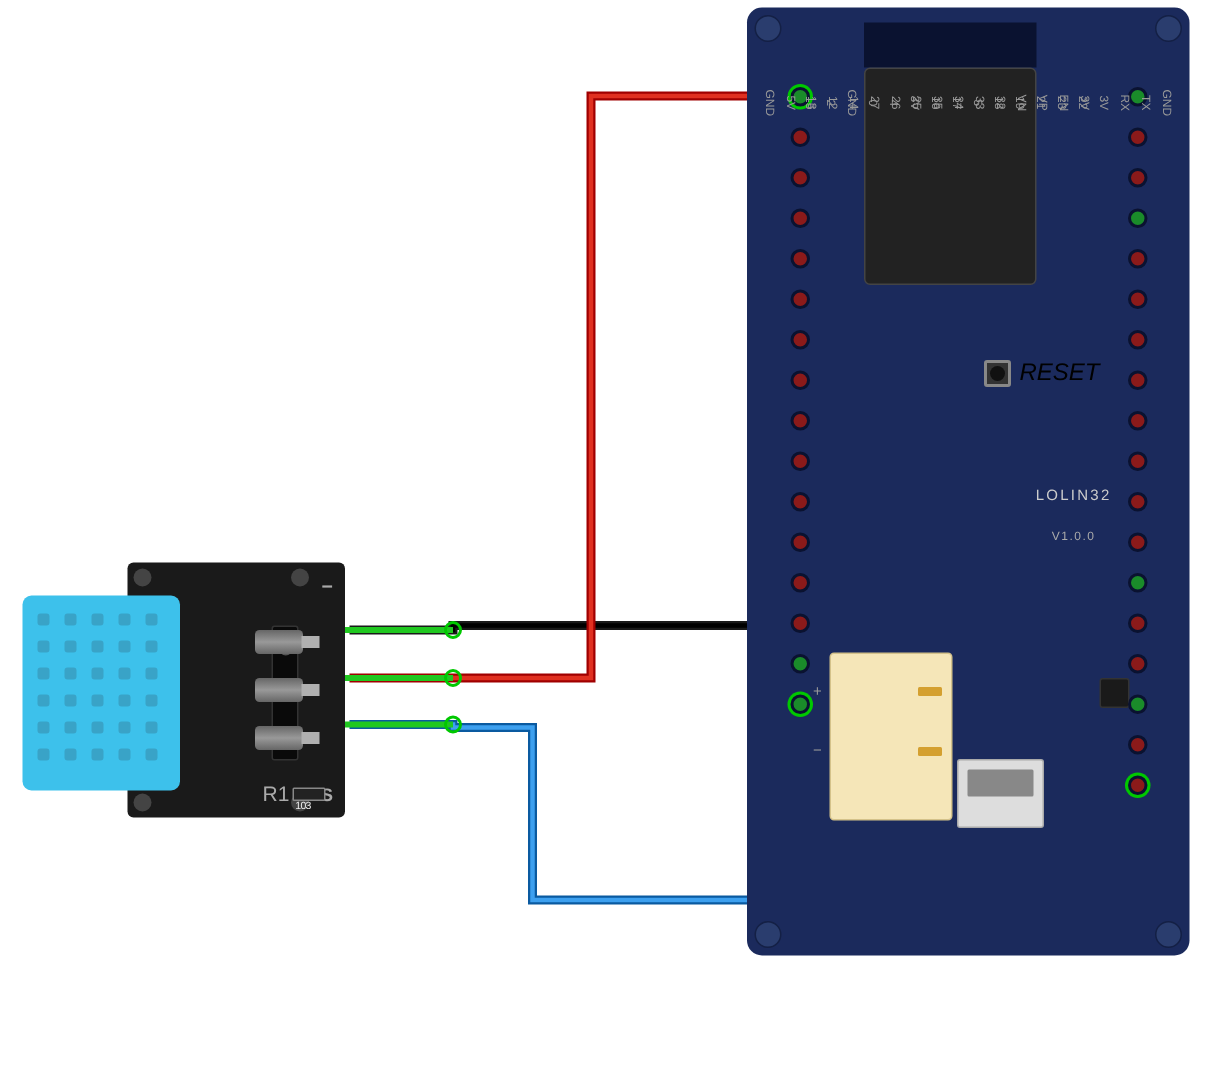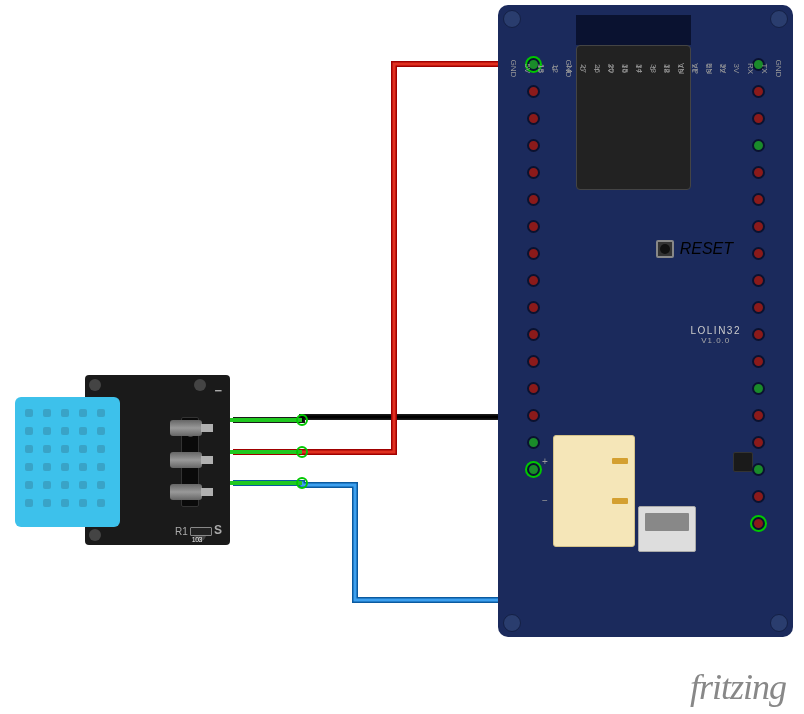--- a/index.html
+++ b/index.html
@@ -13,21 +13,21 @@
   .dht-grid { position: absolute; left: 10px; top: 12px; right: 10px; bottom: 12px; }
   .dht-dot { width: 8px; height: 8px; background: #39a3c7; border-radius: 2px; position: absolute; }
   .dht-screw { position: absolute; width: 12px; height: 12px; border-radius: 50%; background: #444; }
   .dht-pins { position: absolute; left: 120px; top: 40px; width: 45px; height: 100px; }
   .dht-pin-row { display: flex; align-items: center; height: 26px; margin-bottom: 6px; }
   .dht-pin-body { width: 32px; height: 16px; background: linear-gradient(#666, #999, #666); border-radius: 3px; }
   .dht-pin-tip { width: 12px; height: 8px; background: #b0b0b0; margin-left: -1px; }
   .dht-label-minus { position: absolute; right: 8px; top: 8px; color: #aaa; font-size: 13px; font-weight: bold; }
   .dht-label-s { position: absolute; right: 8px; bottom: 8px; color: #aaa; font-size: 12px; font-weight: bold; }
   .dht-resistor { position: absolute; left: 90px; bottom: 8px; display: flex; align-items: center; }
-  .dht-r-label { color: #aaa; font-size: 10px; margin-right: 2px; }
+  .dht-r-label { color: #aaa; font-size: 14px; margin-right: 2px; }
   .dht-r-body { width: 22px; height: 9px; background: #222; border: 1px solid #888; border-radius: 1px; }
   .dht-r-text { color: #eee; font-size: 7px; letter-spacing: -0.5px; padding: 0 1px; }
   .dht-header { position: absolute; left: 96px; top: 42px; width: 18px; height: 90px; background: #0a0a0a; border: 1px solid #333; border-radius: 2px; display: flex; flex-direction: column; justify-content: space-around; align-items: center; }
   .dht-header-pin { width: 9px; height: 9px; border-radius: 50%; background: #333; border: 1px solid #555; }
 
   
   .lolin { position: absolute; left: 498px; top: 5px; width: 295px; height: 632px; background: #1b2a5c; border-radius: 10px; }
   .lolin-screw { position: absolute; width: 18px; height: 18px; border-radius: 50%; background: #2a3d6e; border: 1px solid #142045; }
   .esp-shield { position: absolute; left: 78px; top: 40px; width: 115px; height: 145px; background: #222; border-radius: 4px; border: 1px solid #444; }
   .esp-antenna { position: absolute; left: 78px; top: 10px; width: 115px; height: 30px; background: #0a1230; }
@@ -39,21 +39,21 @@
   .pin-green { background: #1a8b2a; border: 2px solid #0a1230; }
   .pin-connected { box-shadow: 0 0 0 2px #00c800; }
   .lolin-labels { position: absolute; top: 50px; font-size: 8px; color: #aaa; writing-mode: vertical-rl; text-orientation: mixed; }
   .lolin-labels.left { left: 8px; }
   .lolin-labels.right { right: 8px; }
   .lolin-label { height: 27px; display: flex; align-items: center; justify-content: center; writing-mode: horizontal-tb; transform: rotate(90deg); width: 14px; font-size: 8px; color: #999; }
   .lolin-reset { position: absolute; right: 60px; top: 235px; display: flex; align-items: center; font-style: italic; }
   .lolin-reset-btn { width: 18px; height: 18px; background: #333; border: 2px solid #888; border-radius: 2px; margin-right: 6px; }
   .lolin-reset-btn::after { content: ''; display: block; width: 10px; height: 10px; background: #111; border-radius: 50%; margin: 2px; }
   .lolin-branding { position: absolute; right: 52px; top: 320px; color: #ccc; font-size: 10px; letter-spacing: 1.5px; text-align: center; }
-  .lolin-version { font-size: 8px; color: #aaa; letter-spacing: 1px; margin-top: 0; }
+  .lolin-version { font-size: 8px; color: #aaa; letter-spacing: 1px; margin-top: 17px; }
   .lolin-battery { position: absolute; left: 55px; bottom: 90px; width: 82px; height: 112px; background: #f5e6b8; border: 1px solid #d4c28a; border-radius: 3px; }
   .lolin-batt-contact { position: absolute; right: 6px; width: 16px; height: 6px; background: #d4a030; border-radius: 1px; }
   .lolin-batt-plus { position: absolute; left: -12px; top: 20px; font-size: 10px; color: #999; }
   .lolin-batt-minus { position: absolute; left: -12px; bottom: 40px; font-size: 10px; color: #999; }
   .lolin-usb { position: absolute; left: 140px; bottom: 85px; width: 58px; height: 46px; background: #ddd; border-radius: 2px; border: 1px solid #aaa; }
   .lolin-usb-inner { position: absolute; left: 6px; top: 6px; right: 6px; height: 18px; background: #888; border-radius: 1px; }
   .lolin-chip { position: absolute; right: 40px; bottom: 165px; width: 20px; height: 20px; background: #1a1a1a; border: 1px solid #333; border-radius: 2px; }
 
   
   .wire { position: absolute; pointer-events: none; }
@@ -256,14 +256,13 @@
         <div class="lolin-label">16</div>
         <div class="lolin-label">3V</div>
         <div class="lolin-label">4</div>
         <div class="lolin-label">0</div>
         <div class="lolin-label">GND</div>
         <div class="lolin-label">2</div>
         <div class="lolin-label">15</div>
       </div>
   </div>
 
-  <div class="fritzing">fritzing</div>
 </div>
 
 </body></html>

